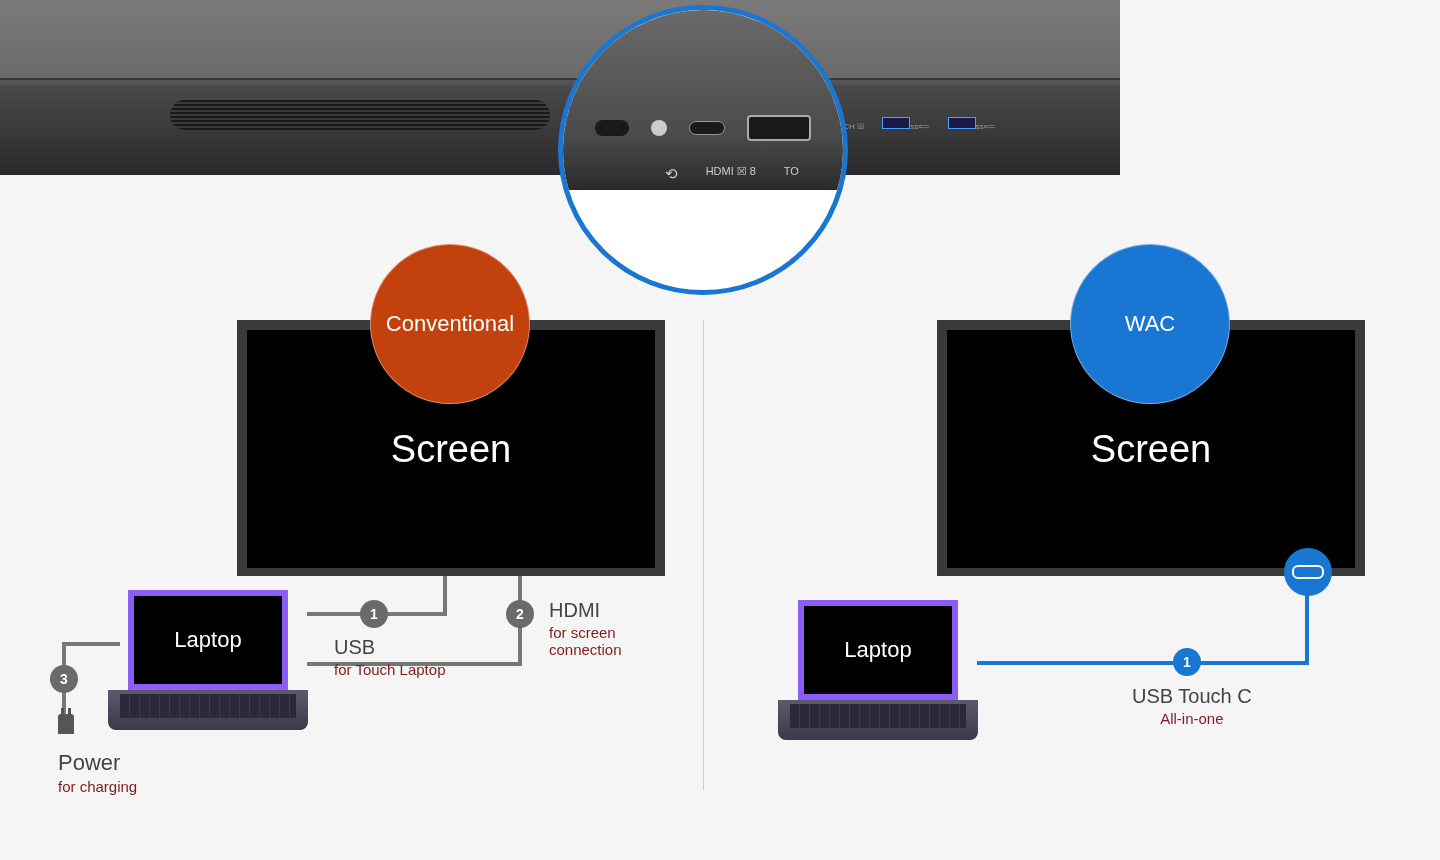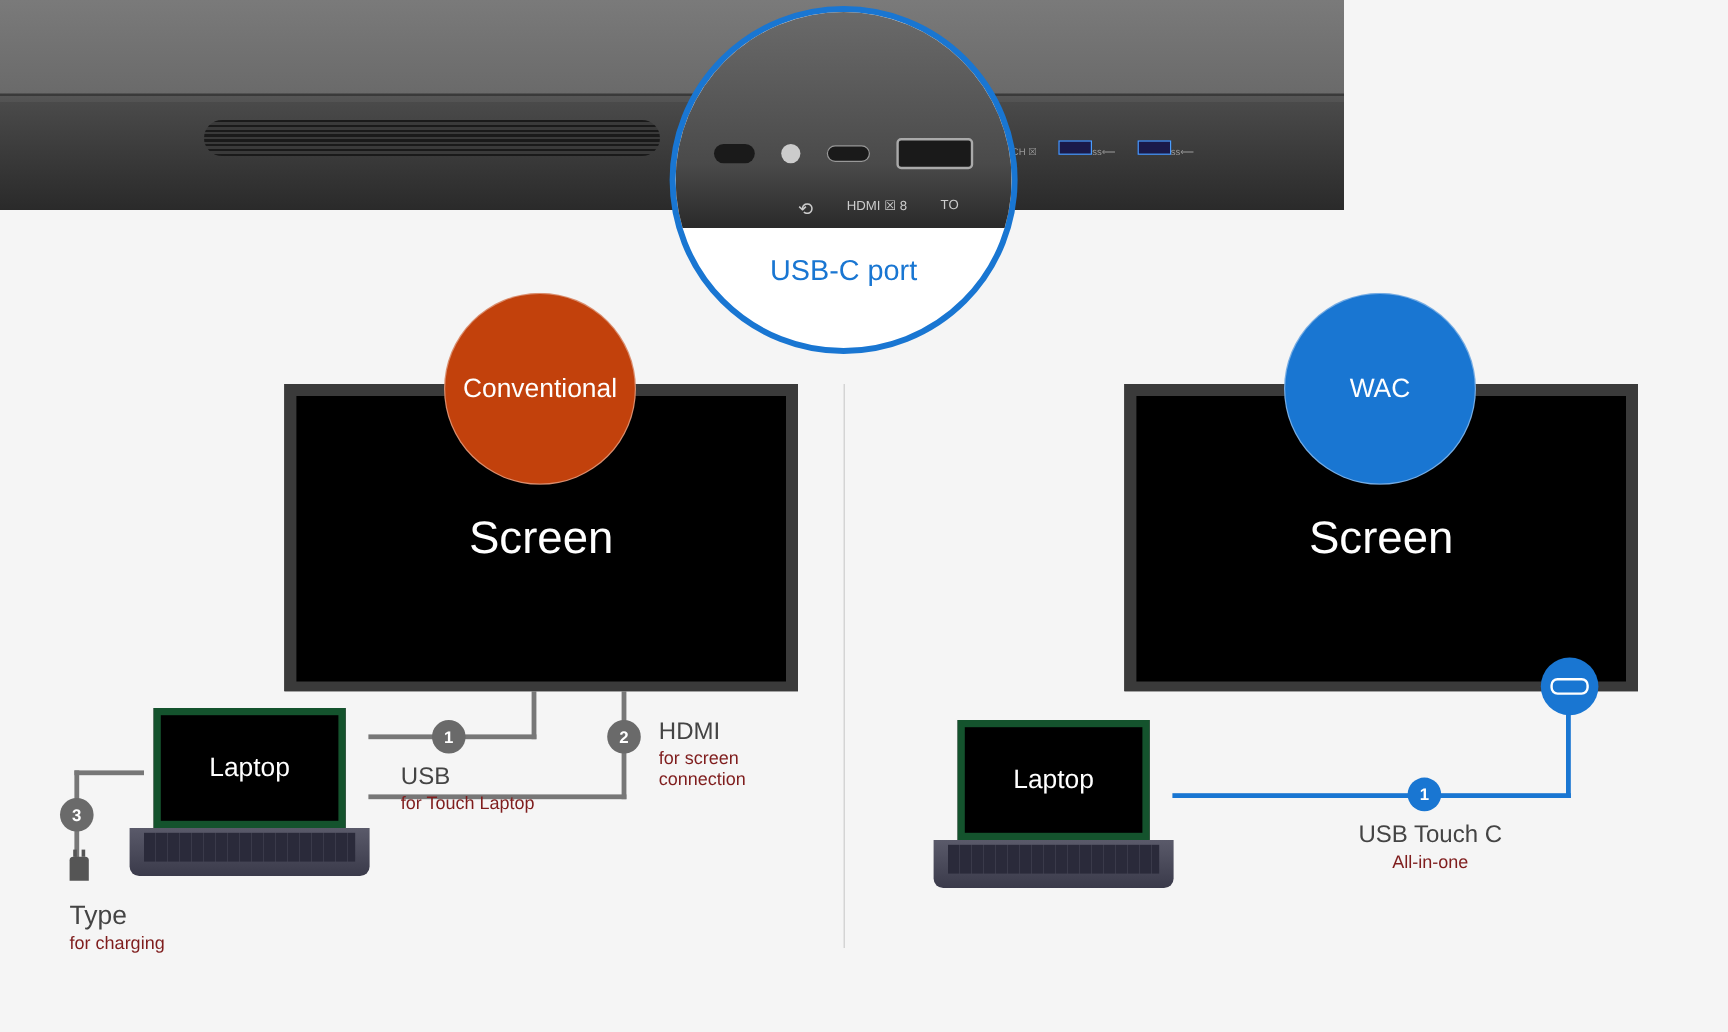--- a/index.html
+++ b/index.html
@@ -154,21 +154,21 @@
   position: absolute;
   width: 200px;
 }
 .laptop-left { top: 590px; left: 108px; }
 .laptop-right { top: 600px; left: 778px; }
 .laptop-screen {
   width: 160px;
   height: 100px;
   margin: 0 auto;
   background: #000;
-  border: 6px solid #14532d;
+  border: 6px solid #8b5cf6;
   display: flex;
   align-items: center;
   justify-content: center;
   color: #fff;
   font-size: 22px;
 }
 .laptop-base {
   width: 200px;
   height: 40px;
   background: linear-gradient(to bottom, #5a5a6a 0%, #3a3a4a 100%);
@@ -310,21 +310,20 @@
     <div class="c-oval"></div>
     <div class="c-round"></div>
     <div class="c-usbc"></div>
     <div class="c-hdmi"></div>
   </div>
   <div class="callout-port-labels">
     <span>⟲</span>
     <span>HDMI ☒ 8</span>
     <span>TO</span>
   </div>
-  <div class="callout-text">USB-C port</div>
 </div>
 
 <div class="divider"></div>
 
 <div class="screen screen-left">
   <span class="screen-label">Screen</span>
 </div>
 <div class="badge badge-conv">
   <span>Conventional</span>
 </div>
@@ -358,21 +357,21 @@
 <div class="label" style="top:636px;left:334px">
   <div class="title">USB</div>
   <div class="sub">for Touch Laptop</div>
 </div>
 <div class="label" style="top:599px;left:549px">
   <div class="title">HDMI</div>
   <div class="sub">for screen</div>
   <div class="sub">connection</div>
 </div>
 <div class="label" style="top:750px;left:58px">
-  <div class="title" style="font-size:22px">Type</div>
+  <div class="title" style="font-size:22px">Power</div>
   <div class="sub">for charging</div>
 </div>
 
 <div class="screen screen-right">
   <span class="screen-label">Screen</span>
 </div>
 <div class="badge badge-wac">
   <span>WAC</span>
 </div>
 <div class="laptop laptop-right">

